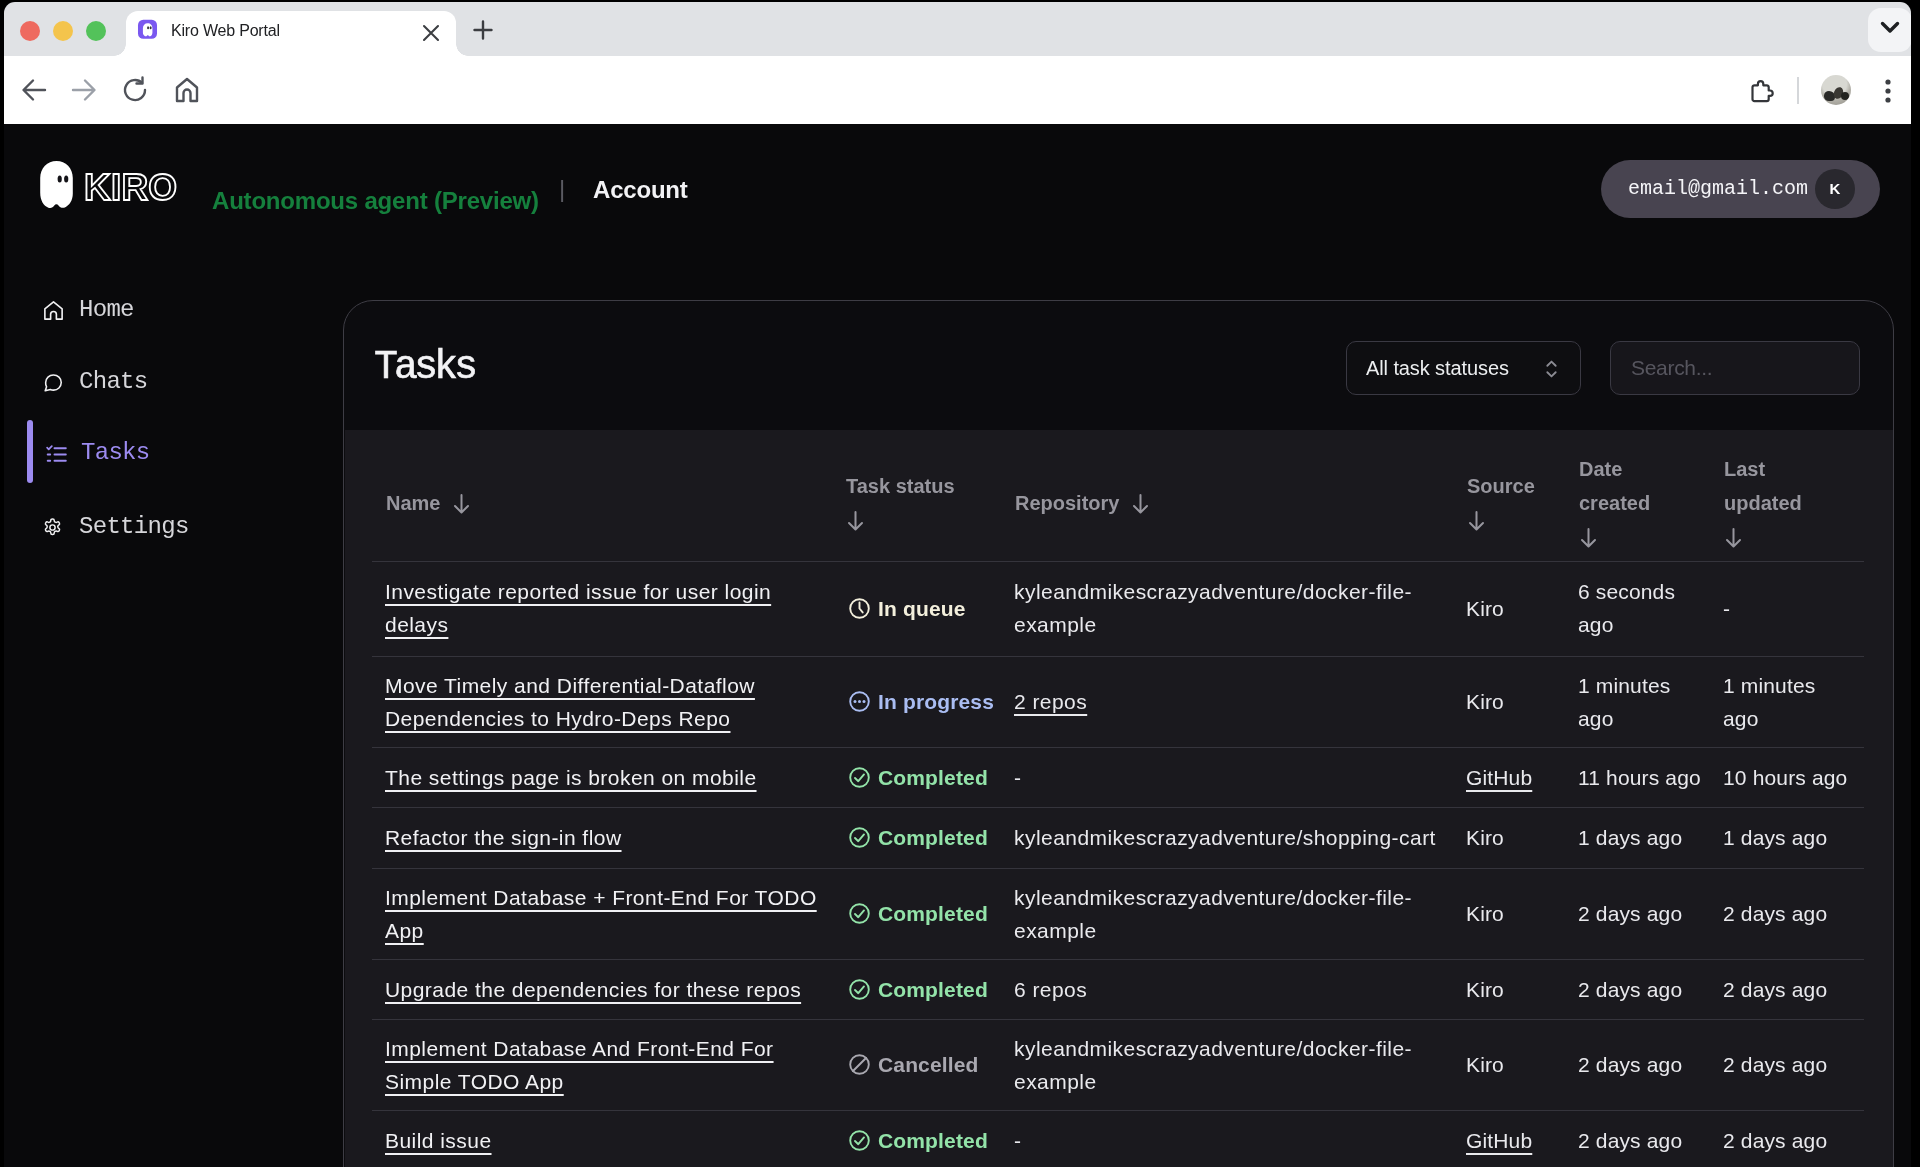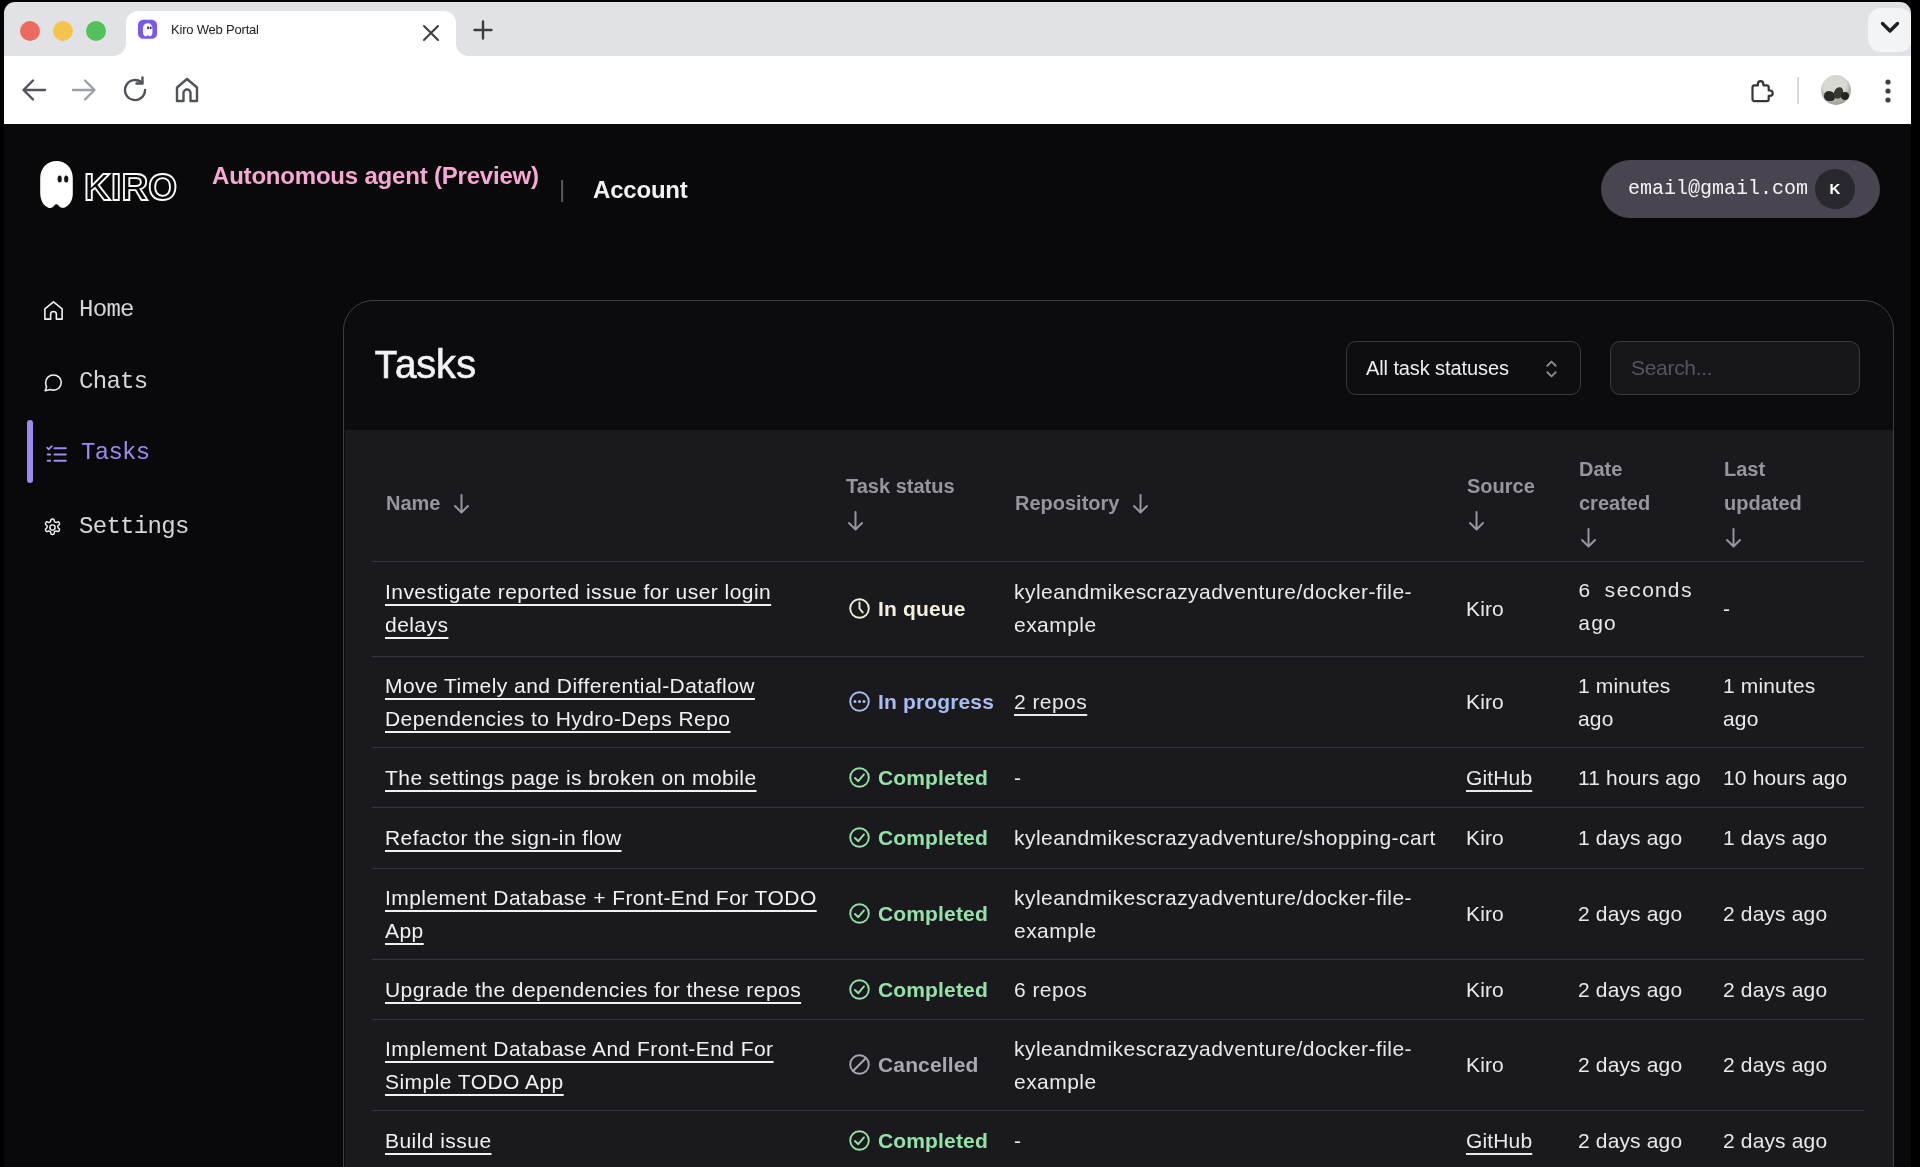--- a/index.html
+++ b/index.html
@@ -41,21 +41,21 @@
     <div class="tl" style="left:16px; background:#ee6a5f;"></div>
     <div class="tl" style="left:49px; background:#f4c44c;"></div>
     <div class="tl" style="left:82px; background:#53c25a;"></div>
     <div id="tab">
       <svg style="position:absolute;left:11px;top:8px" width="21" height="21" viewBox="-1.5 -1 32 32">
         <rect x="0" y="0" width="29" height="29" rx="8" fill="#7a58f0"></rect>
         <path d="M14.7 5.5 C19 5.5 22 8.6 22 13 L22 19.5 C22 22.5 20.6 24.4 18.8 25.2 C17.7 25.6 16.7 25.3 16.2 24.5 C15.6 23.6 14.2 23.6 13.6 24.5 C13 25.4 11.7 25.7 10.7 25.1 C8.8 24.1 7.5 22.2 7.5 19.7 L7.5 13 C7.5 8.6 10.4 5.5 14.7 5.5 Z" fill="#fff"></path>
         <ellipse cx="15.4" cy="12.4" rx="1.5" ry="2.3" fill="#35343c"></ellipse>
         <ellipse cx="19.3" cy="12.4" rx="1.5" ry="2.3" fill="#35343c"></ellipse>
       </svg>
-      <div style="position:absolute;left:45px;top:11px;font-size:13px;color:#202124;letter-spacing:-0.2px;">Kiro Web Portal</div>
+      <div style="position:absolute;left:45px;top:11px;font-size:16px;color:#202124;letter-spacing:-0.2px;">Kiro Web Portal</div>
       <svg style="position:absolute;left:295px;top:12px" width="20" height="20" viewBox="0 0 20 20">
         <path d="M3 3 L17 17 M17 3 L3 17" stroke="#3c3e42" stroke-width="2.1" stroke-linecap="round"></path>
       </svg>
     </div>
     <svg style="position:absolute;left:468px;top:17px" width="22" height="22" viewBox="0 0 22 22">
       <path d="M11 2.5 V19.5 M2.5 11 H19.5" stroke="#3b3d41" stroke-width="2.4" stroke-linecap="round"></path>
     </svg>
     <div style="position:absolute;left:1864px;top:6px;width:44px;height:44px;border-radius:13px;background:#f3f4f6;"></div>
     <svg style="position:absolute;left:1876px;top:19px" width="20" height="14" viewBox="0 0 20 14">
       <path d="M2.5 2.5 L10 10 L17.5 2.5" stroke="#1e2023" stroke-width="3.4" fill="none" stroke-linecap="round" stroke-linejoin="round"></path>
@@ -102,21 +102,21 @@
   <div id="page">
 
     <svg style="position:absolute;left:36px;top:35px" width="33" height="47" viewBox="0 0 33 47">
       <path d="M16.5 0 C 7.3 0 0.2 7.2 0.2 17 L 0.2 31.5 C 0.2 39.5 3.6 44.9 8.4 46.7 C 10.9 47.6 12.9 46.4 14.3 44.4 C 15.4 42.9 17.4 42.9 18.5 44.4 C 19.9 46.4 22.4 47.5 24.9 46.4 C 29.4 44.4 32.8 39.3 32.8 32.8 L 32.8 17 C 32.8 7.2 25.8 0 16.5 0 Z" fill="#fff"></path>
       <ellipse cx="19.7" cy="18" rx="2.1" ry="3.5" fill="#141318"></ellipse>
       <ellipse cx="26.2" cy="18" rx="2.1" ry="3.5" fill="#141318"></ellipse>
     </svg>
     <svg style="position:absolute;left:79px;top:44px" width="95" height="36" viewBox="0 0 95 36">
       <text x="1" y="30" font-family="Liberation Sans, sans-serif" font-size="37" font-weight="bold" letter-spacing="0.2" fill="none" stroke="#fff" stroke-width="1.8">KIRO</text>
     </svg>
-    <div class="nav-link" style="position:absolute;left:208px;top:36px;color:#f9a8d4;">Autonomous agent (Preview)</div>
+    <div class="nav-link" style="position:absolute;left:208px;top:61px;color:#15803d;">Autonomous agent (Preview)</div>
     <div class="nav-link" style="position:absolute;left:555px;top:49px;color:#5a5a62;font-weight:normal;">|</div>
     <div class="nav-link" style="position:absolute;left:589px;top:50px;color:#f2f2f5;">Account</div>
 
     <div style="position:absolute;left:1597px;top:34px;width:279px;height:58px;border-radius:29px;background:#484450;">
       <div style="position:absolute;left:27px;top:17px;font-family:'Liberation Mono',monospace;font-size:20px;color:#f5f5f8;">email@gmail.com</div>
       <div style="position:absolute;left:214px;top:9px;width:40px;height:40px;border-radius:50%;background:#29282e;text-align:center;line-height:40px;font-size:15px;font-weight:bold;color:#fff;">K</div>
     </div>
 
     <svg style="position:absolute;left:38px;top:173px" width="23" height="23" viewBox="0 0 24 24">
       <path d="M3 10.2 L12 3 L21 10.2 V21 H15 V16 a3 3 0 0 0 -6 0 V21 H3 Z" stroke="#f0f0f2" stroke-width="1.7" fill="none" stroke-linecap="round" stroke-linejoin="round"></path>
@@ -180,21 +180,21 @@
           </svg></div>
       <div class="row-sep" style="top:260px;"></div>
       <div class="cell namelink wide" style="left:41px;top:274px;white-space:nowrap;">Investigate reported issue for user login<br>delays</div>
       <div class="abs" style="left:504px;top:295.5px;"><svg width="23" height="23" viewBox="0 0 23 23">
             <circle cx="11.5" cy="11.5" r="9.3" stroke="#f3efdc" stroke-width="1.9" fill="none"></circle>
             <path d="M11.5 5.5 V11.5 L14.7 15.4" stroke="#f3efdc" stroke-width="1.9" fill="none" stroke-linecap="round" stroke-linejoin="round"></path>
           </svg></div>
       <div class="cell status" style="left:534px;top:290.5px;color:#f3efdc;">In queue</div>
       <div class="cell wide" style="left:670px;top:274px;white-space:nowrap;">kyleandmikescrazyadventure/docker-file-<br>example</div>
       <div class="cell" style="left:1122px;top:290.5px;">Kiro</div>
-      <div class="cell" style="left:1234px;top:274px;white-space:nowrap;font-family:Liberation Mono, monospace;">6 seconds<br>ago</div>
+      <div class="cell" style="left:1234px;top:274px;white-space:nowrap;">6 seconds<br>ago</div>
       <div class="cell" style="left:1379px;top:290.5px;white-space:nowrap;">-</div>
       <div class="cell namelink wide" style="left:41px;top:367.5px;white-space:nowrap;">Move Timely and Differential-Dataflow<br>Dependencies to Hydro-Deps Repo</div>
       <div class="abs" style="left:504px;top:389px;"><svg width="23" height="23" viewBox="0 0 23 23">
             <circle cx="11.5" cy="11.5" r="9.3" stroke="#aabdf2" stroke-width="1.9" fill="none"></circle>
             <circle cx="7" cy="11.5" r="1.5" fill="#aabdf2"></circle>
             <circle cx="11.5" cy="11.5" r="1.5" fill="#aabdf2"></circle>
             <circle cx="16" cy="11.5" r="1.5" fill="#aabdf2"></circle>
           </svg></div>
       <div class="cell status" style="left:534px;top:384px;color:#aabdf2;">In progress</div>
       <div class="cell ulink wide" style="left:670px;top:384px;white-space:nowrap;text-align:center;">2 repos</div>

